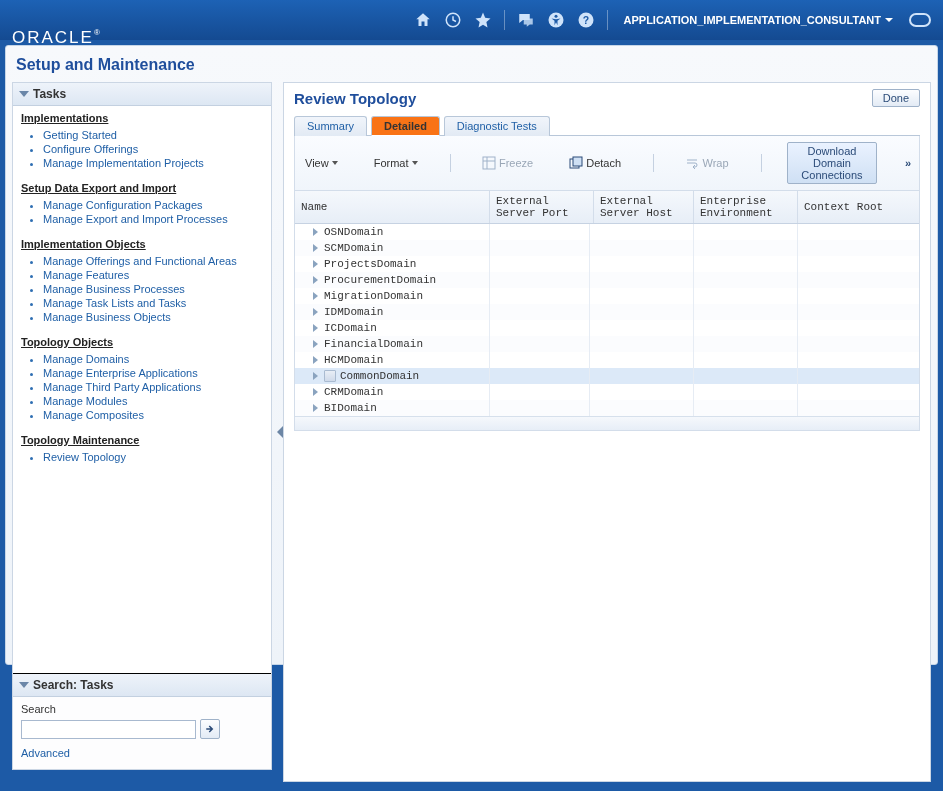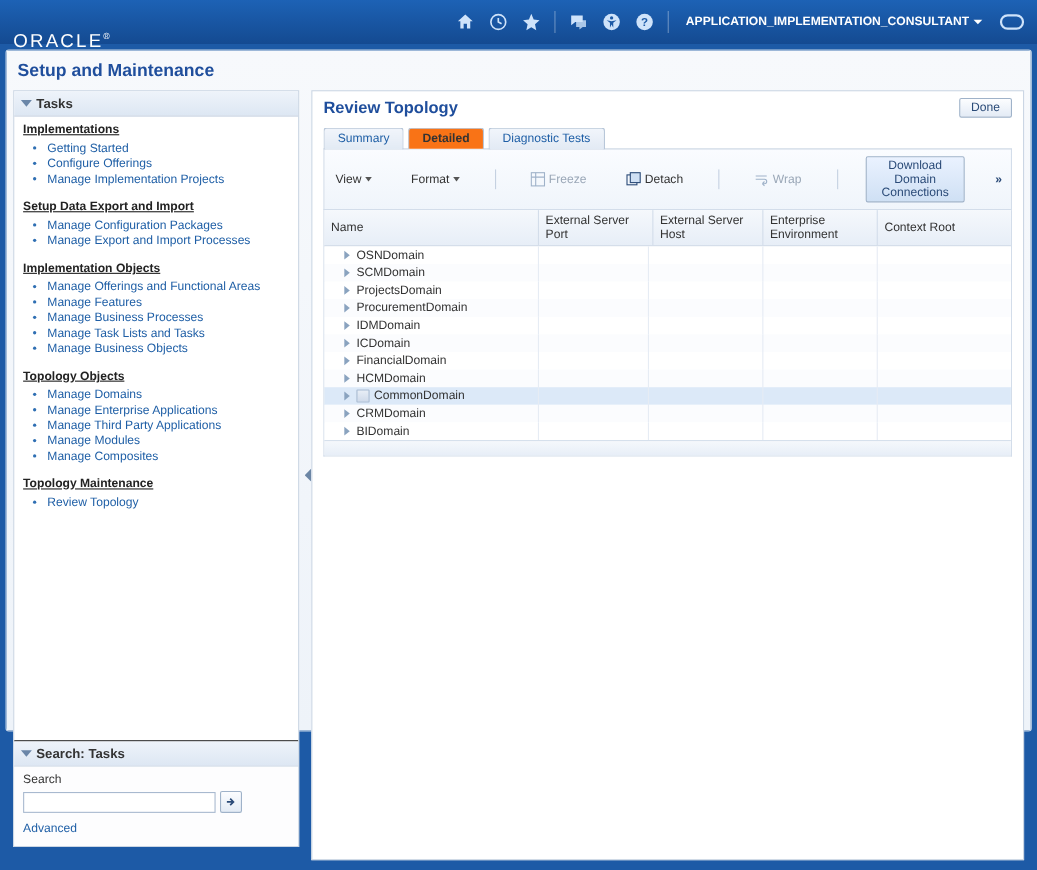--- a/index.html
+++ b/index.html
@@ -51,21 +51,21 @@
   .tab { padding:3px 12px; border:1px solid #b8c7d9; border-bottom:none; background:linear-gradient(#f1f5fb,#e2eaf4); color:#1f5fa6; margin-right:4px; border-radius:3px 3px 0 0; cursor:pointer; position:relative; top:1px;}
   .tab.active { background:#f97316; color:#333; font-weight:bold; border-bottom:1px solid #fff;}
 
   .toolbar-row { display:flex; align-items:center; gap:24px; padding:6px 4px; border:1px solid #d3ddea; border-top:none; background:linear-gradient(#fafcff,#f0f5fb); flex-wrap:nowrap;}
   .mbtn { display:flex; align-items:center; gap:3px; padding:2px 6px; cursor:pointer; color:#333; border-radius:2px;}
   .mbtn .caret { border-top:4px solid #555; border-left:3px solid transparent; border-right:3px solid transparent;}
   .tsep { width:1px; height:18px; background:#c5d1e1; margin:0 2px;}
   .tool-icon { width:14px; height:14px; display:inline-block;}
   .toolbar-row .overflow { margin-left:auto; font-weight:bold; color:#2b4b78; cursor:pointer; padding:0 4px;}
 
-  .grid { border:1px solid #d3ddea; border-top:none;}
+  .grid { border:1px solid #d3ddea; border-top:none;font-family:Liberation Mono, monospace;}
   .grid-head { display:flex; background:linear-gradient(#f5f8fc,#e7eef7); border-bottom:1px solid #c6d2e2;}
   .gh { padding:4px 6px; font-size:11px; color:#333; border-right:1px solid #d3ddea; display:flex; align-items:center;}
   .gh:last-child{border-right:none;}
   .c-name { width:195px;}
   .c-host { width:100px;}
   .c-port { width:104px;}
   .c-env  { width:104px;}
   .c-ctx  { width:105px;}
   .grid-rows { }
   .grow { display:flex; height:16px; align-items:center; background:#fff;}
@@ -307,20 +307,30 @@
                   <span class="dom-name">ProcurementDomain</span>
                 </div>
                 <div class="cell c-host"></div>
                 <div class="cell c-port"></div>
                 <div class="cell c-env"></div>
                 <div class="cell c-ctx"></div>
               </div>
               <div class="grow">
                 <div class="cell c-name">
                   <div class="expander"></div>
+                  <span class="dom-name">MigrationDomain</span>
+                </div>
+                <div class="cell c-host"></div>
+                <div class="cell c-port"></div>
+                <div class="cell c-env"></div>
+                <div class="cell c-ctx"></div>
+              </div>
+              <div class="grow">
+                <div class="cell c-name">
+                  <div class="expander"></div>
                   <span class="dom-name">IDMDomain</span>
                 </div>
                 <div class="cell c-host"></div>
                 <div class="cell c-port"></div>
                 <div class="cell c-env"></div>
                 <div class="cell c-ctx"></div>
               </div>
               <div class="grow">
                 <div class="cell c-name">
                   <div class="expander"></div>

